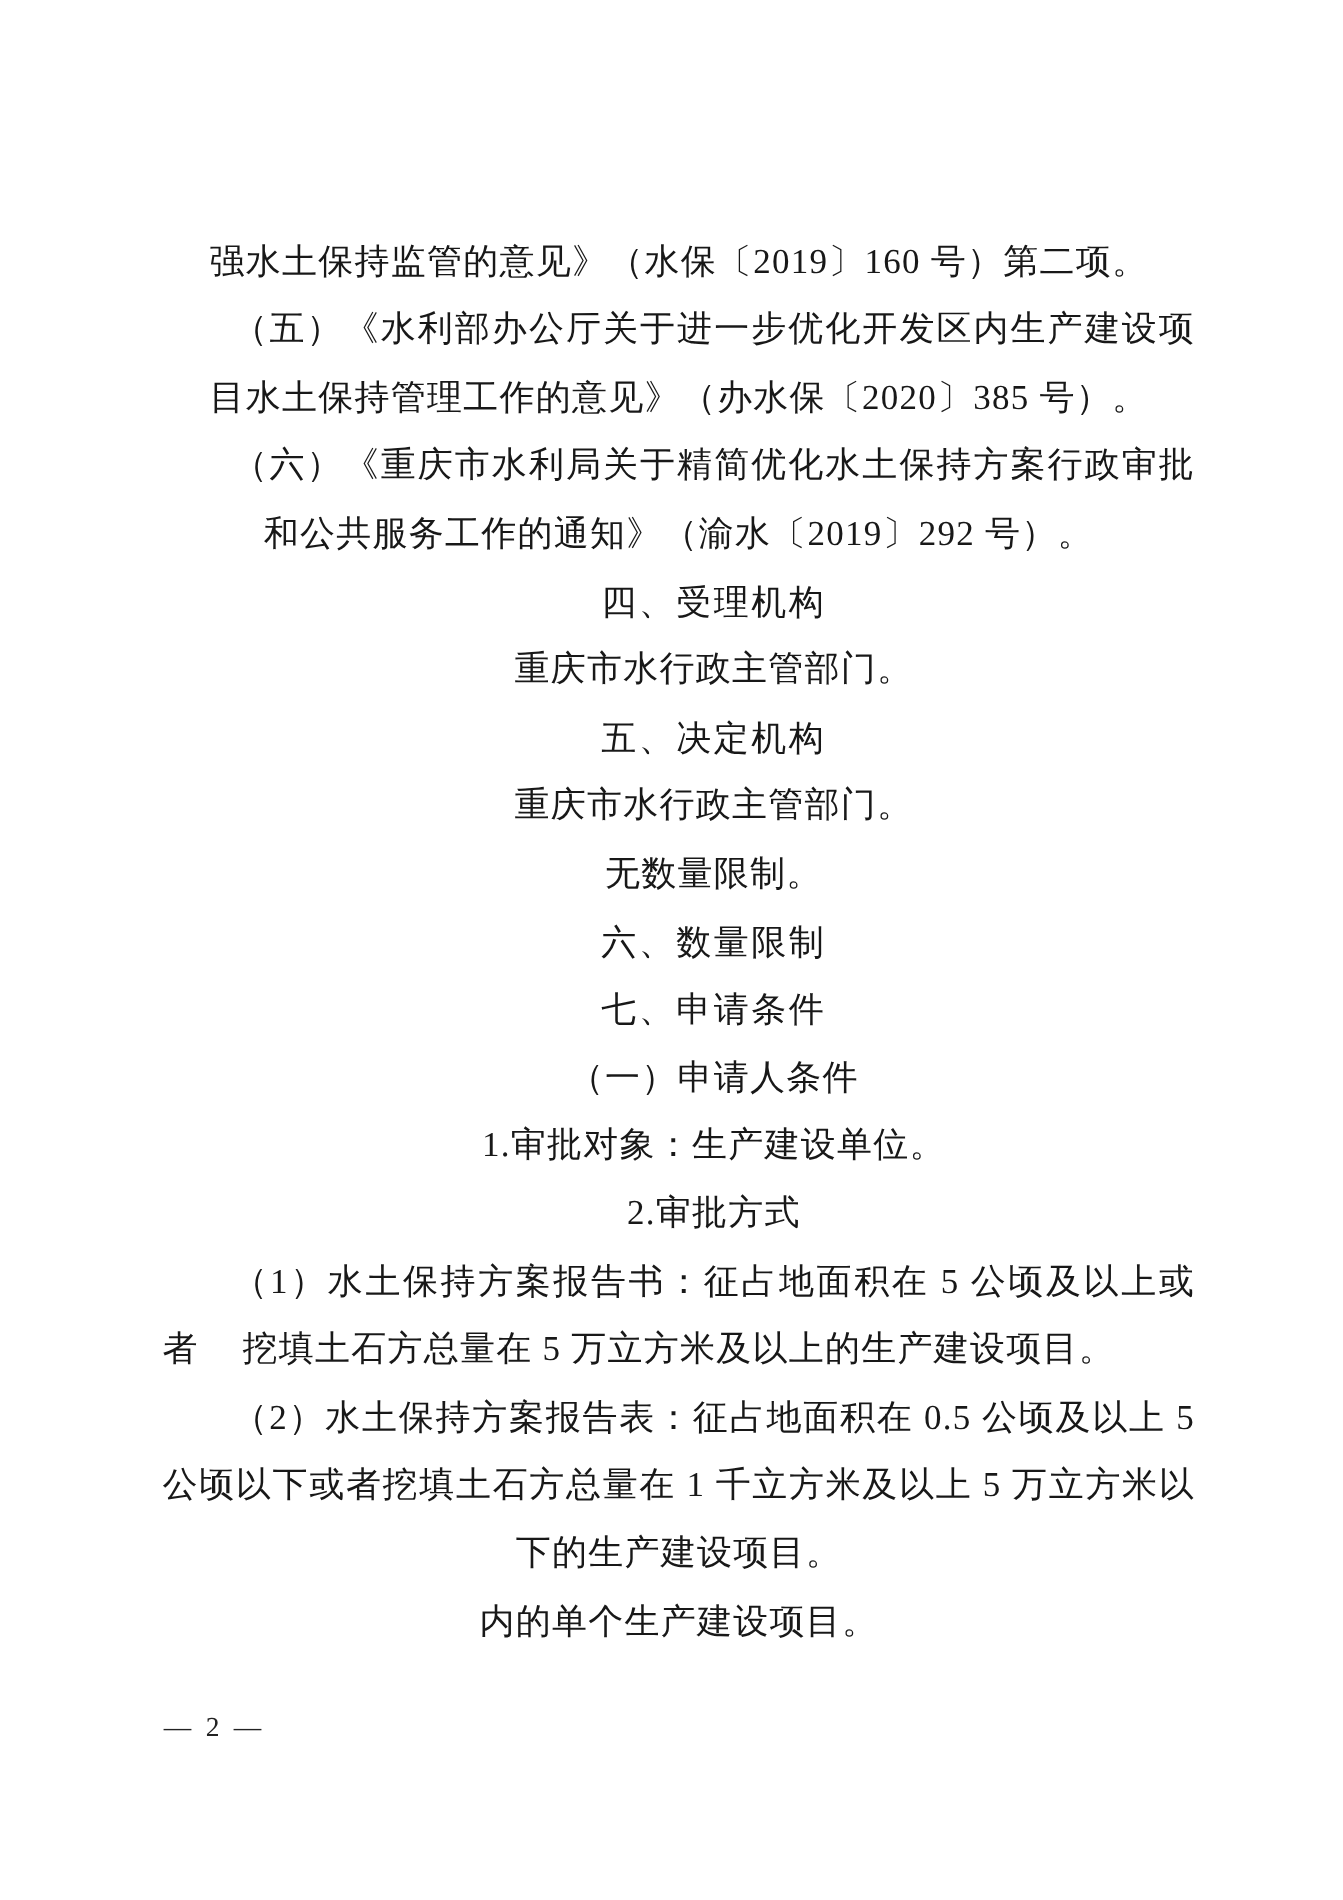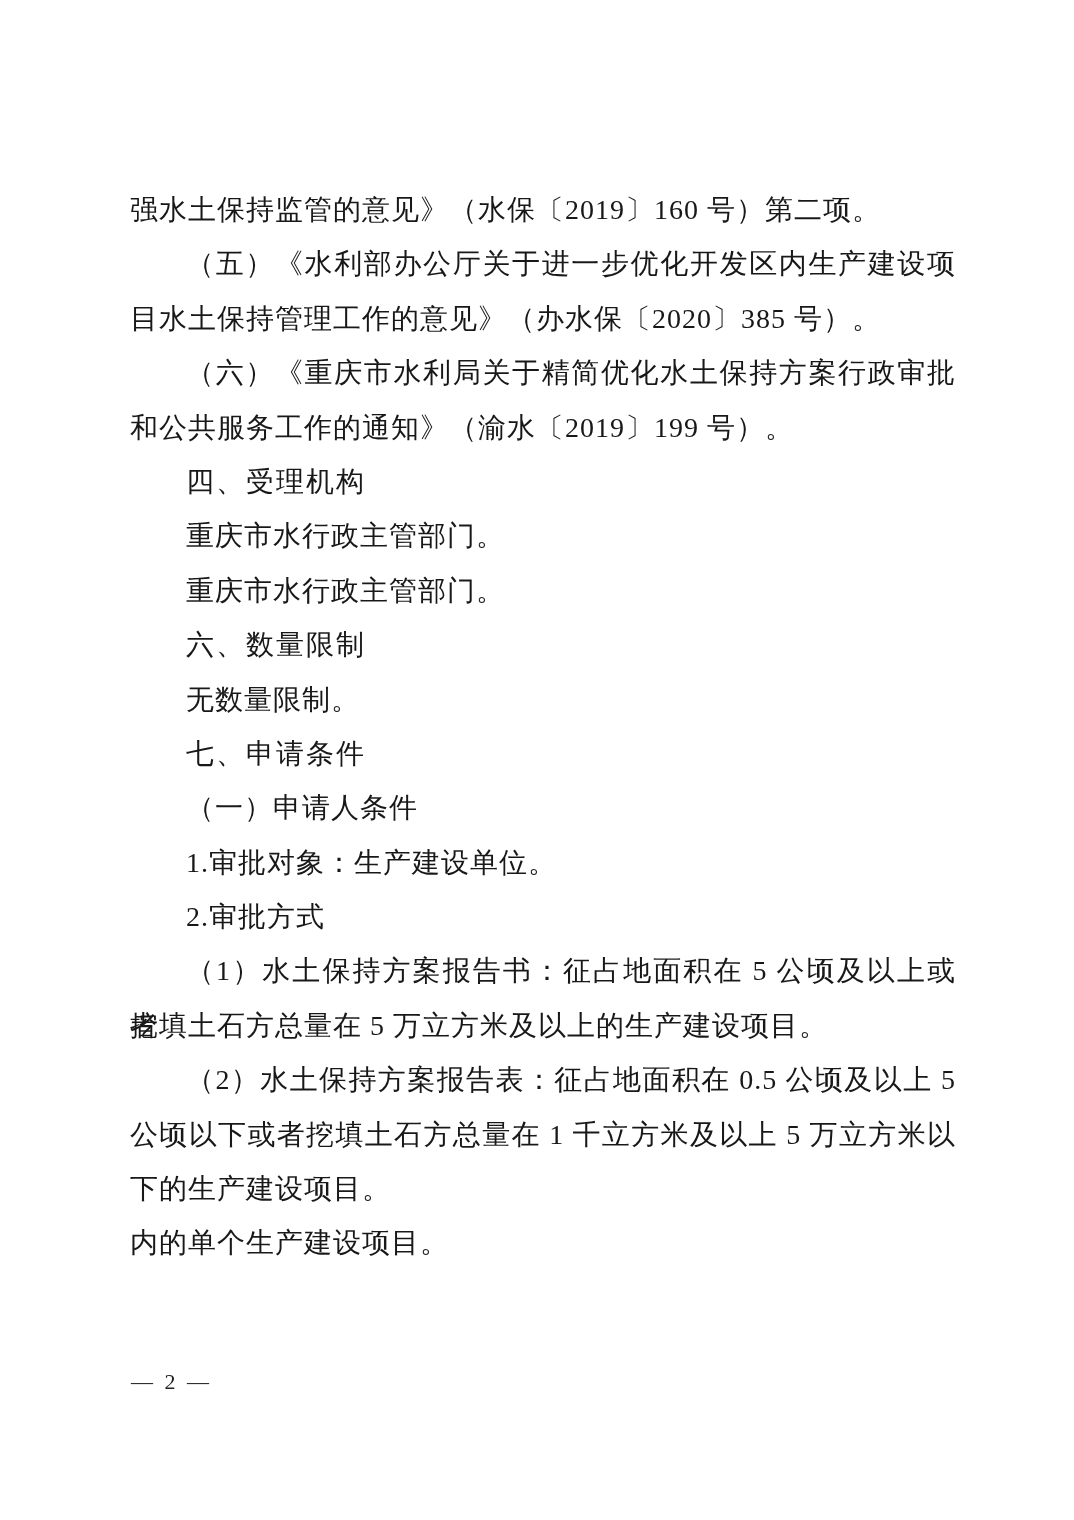--- a/index.html
+++ b/index.html
@@ -19,21 +19,21 @@
   .content {
     position: absolute;
     left: 130px;
     top: 183px;
     width: 826px;
     font-size: 28px;
   }
   .line {
     line-height: 54.4px;
     height: 54.4px;
-    text-align: left;
+    text-align: center;
     letter-spacing: 1px;
   }
   .indent {
     text-indent: 2em;
   }
   
   .fill {
     text-align: justify;
     text-align-last: justify;
   }
@@ -54,26 +54,27 @@
 </style>
 </head>
 <body>
 
 <div class="page">
   <div class="content">
     <div class="line">强水土保持监管的意见》（水保〔2019〕160 号）第二项。</div>
     <div class="line indent fill">（五）《水利部办公厅关于进一步优化开发区内生产建设项</div>
     <div class="line">目水土保持管理工作的意见》（办水保〔2020〕385 号）。</div>
     <div class="line indent fill">（六）《重庆市水利局关于精简优化水土保持方案行政审批</div>
-    <div class="line">和公共服务工作的通知》（渝水〔2019〕199 号）。</div>
+    <div class="line">和公共服务工作的通知》（渝水〔2019〕292 号）。</div>
     <div class="line indent heading">四、受理机构</div>
     <div class="line indent">重庆市水行政主管部门。</div>
+    <div class="line indent heading">五、决定机构</div>
     <div class="line indent">重庆市水行政主管部门。</div>
+    <div class="line indent">无数量限制。</div>
     <div class="line indent heading">六、数量限制</div>
-    <div class="line indent">无数量限制。</div>
     <div class="line indent heading">七、申请条件</div>
     <div class="line indent">（一）申请人条件</div>
     <div class="line indent">1.审批对象：生产建设单位。</div>
     <div class="line indent">2.审批方式</div>
     <div class="line indent fill">（1）水土保持方案报告书：征占地面积在 5 公顷及以上或者</div>
     <div class="line">挖填土石方总量在 5 万立方米及以上的生产建设项目。</div>
     <div class="line indent fill">（2）水土保持方案报告表：征占地面积在 0.5 公顷及以上 5</div>
     <div class="line fill">公顷以下或者挖填土石方总量在 1 千立方米及以上 5 万立方米以</div>
     <div class="line">下的生产建设项目。</div>
     <div class="line">内的单个生产建设项目。</div>

